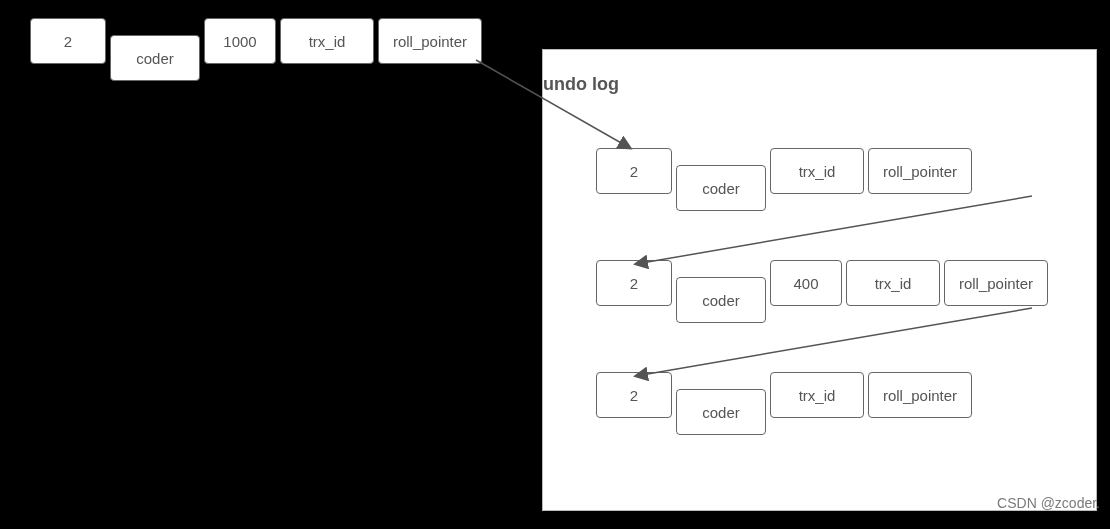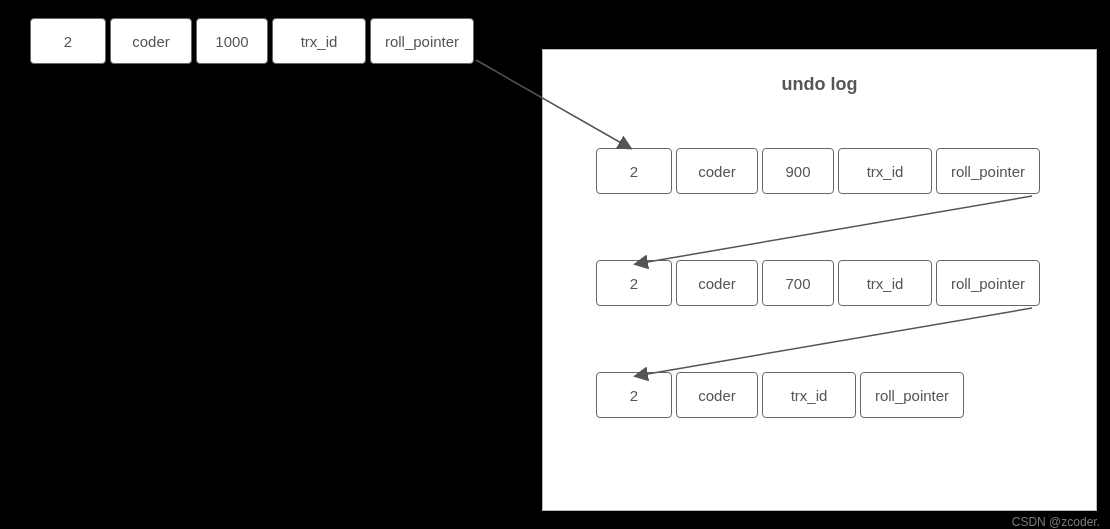--- a/index.html
+++ b/index.html
@@ -25,53 +25,52 @@
       height: 46px;
       display: flex;
       align-items: center;
       justify-content: center;
       color: #555;
       font-size: 15px;
       margin-right: 4px;
     }
     .cell:last-child { margin-right: 4px; }
     .c-id { width: 76px; }
-    .c-name { width: 82px; }
+    .c-name { width: 90px; margin-top: 17px; }
     .c-val { width: 72px; }
     .c-trx { width: 94px; }
     .c-ptr { width: 104px; }
     .r-current { left: 30px; top: 18px; }
     .undo-box {
       position: absolute;
       left: 542px;
       top: 49px;
       width: 555px;
       height: 462px;
       background: #fff;
       border: 1px solid #bbb;
     }
     .undo-title {
       position: absolute;
       left: 0;
       right: 0;
       top: 24px;
-      text-align: center;
       font-weight: bold;
       font-size: 18px;
       color: #565656;
     }
     .r-undo1 { left: 596px; top: 148px; }
     .r-undo2 { left: 596px; top: 260px; }
     .r-undo3 { left: 596px; top: 372px; }
     .watermark {
       position: absolute;
       right: 10px;
-      bottom: 0;
+      bottom: 18px;
       color: #7b7b7b;
-      font-size: 12px;
+      font-size: 14px;
     }
     svg.links {
       position: absolute;
       left: 0;
       top: 0;
       width: 1110px;
       height: 529px;
       pointer-events: none;
     }
   </style>
@@ -86,28 +85,27 @@
   <div class="cell c-ptr">roll_pointer</div>
 </div>
 
 <div class="undo-box">
   <div class="undo-title">undo log</div>
 </div>
 
 <div class="row r-undo1">
   <div class="cell c-id">2</div>
   <div class="cell c-name">coder</div>
-  <div class="cell c-val">900</div>
   <div class="cell c-trx">trx_id</div>
   <div class="cell c-ptr">roll_pointer</div>
 </div>
 <div class="row r-undo2">
   <div class="cell c-id">2</div>
   <div class="cell c-name">coder</div>
-  <div class="cell c-val">700</div>
+  <div class="cell c-val">400</div>
   <div class="cell c-trx">trx_id</div>
   <div class="cell c-ptr">roll_pointer</div>
 </div>
 <div class="row r-undo3">
   <div class="cell c-id">2</div>
   <div class="cell c-name">coder</div>
   <div class="cell c-trx">trx_id</div>
   <div class="cell c-ptr">roll_pointer</div>
 </div>
 

